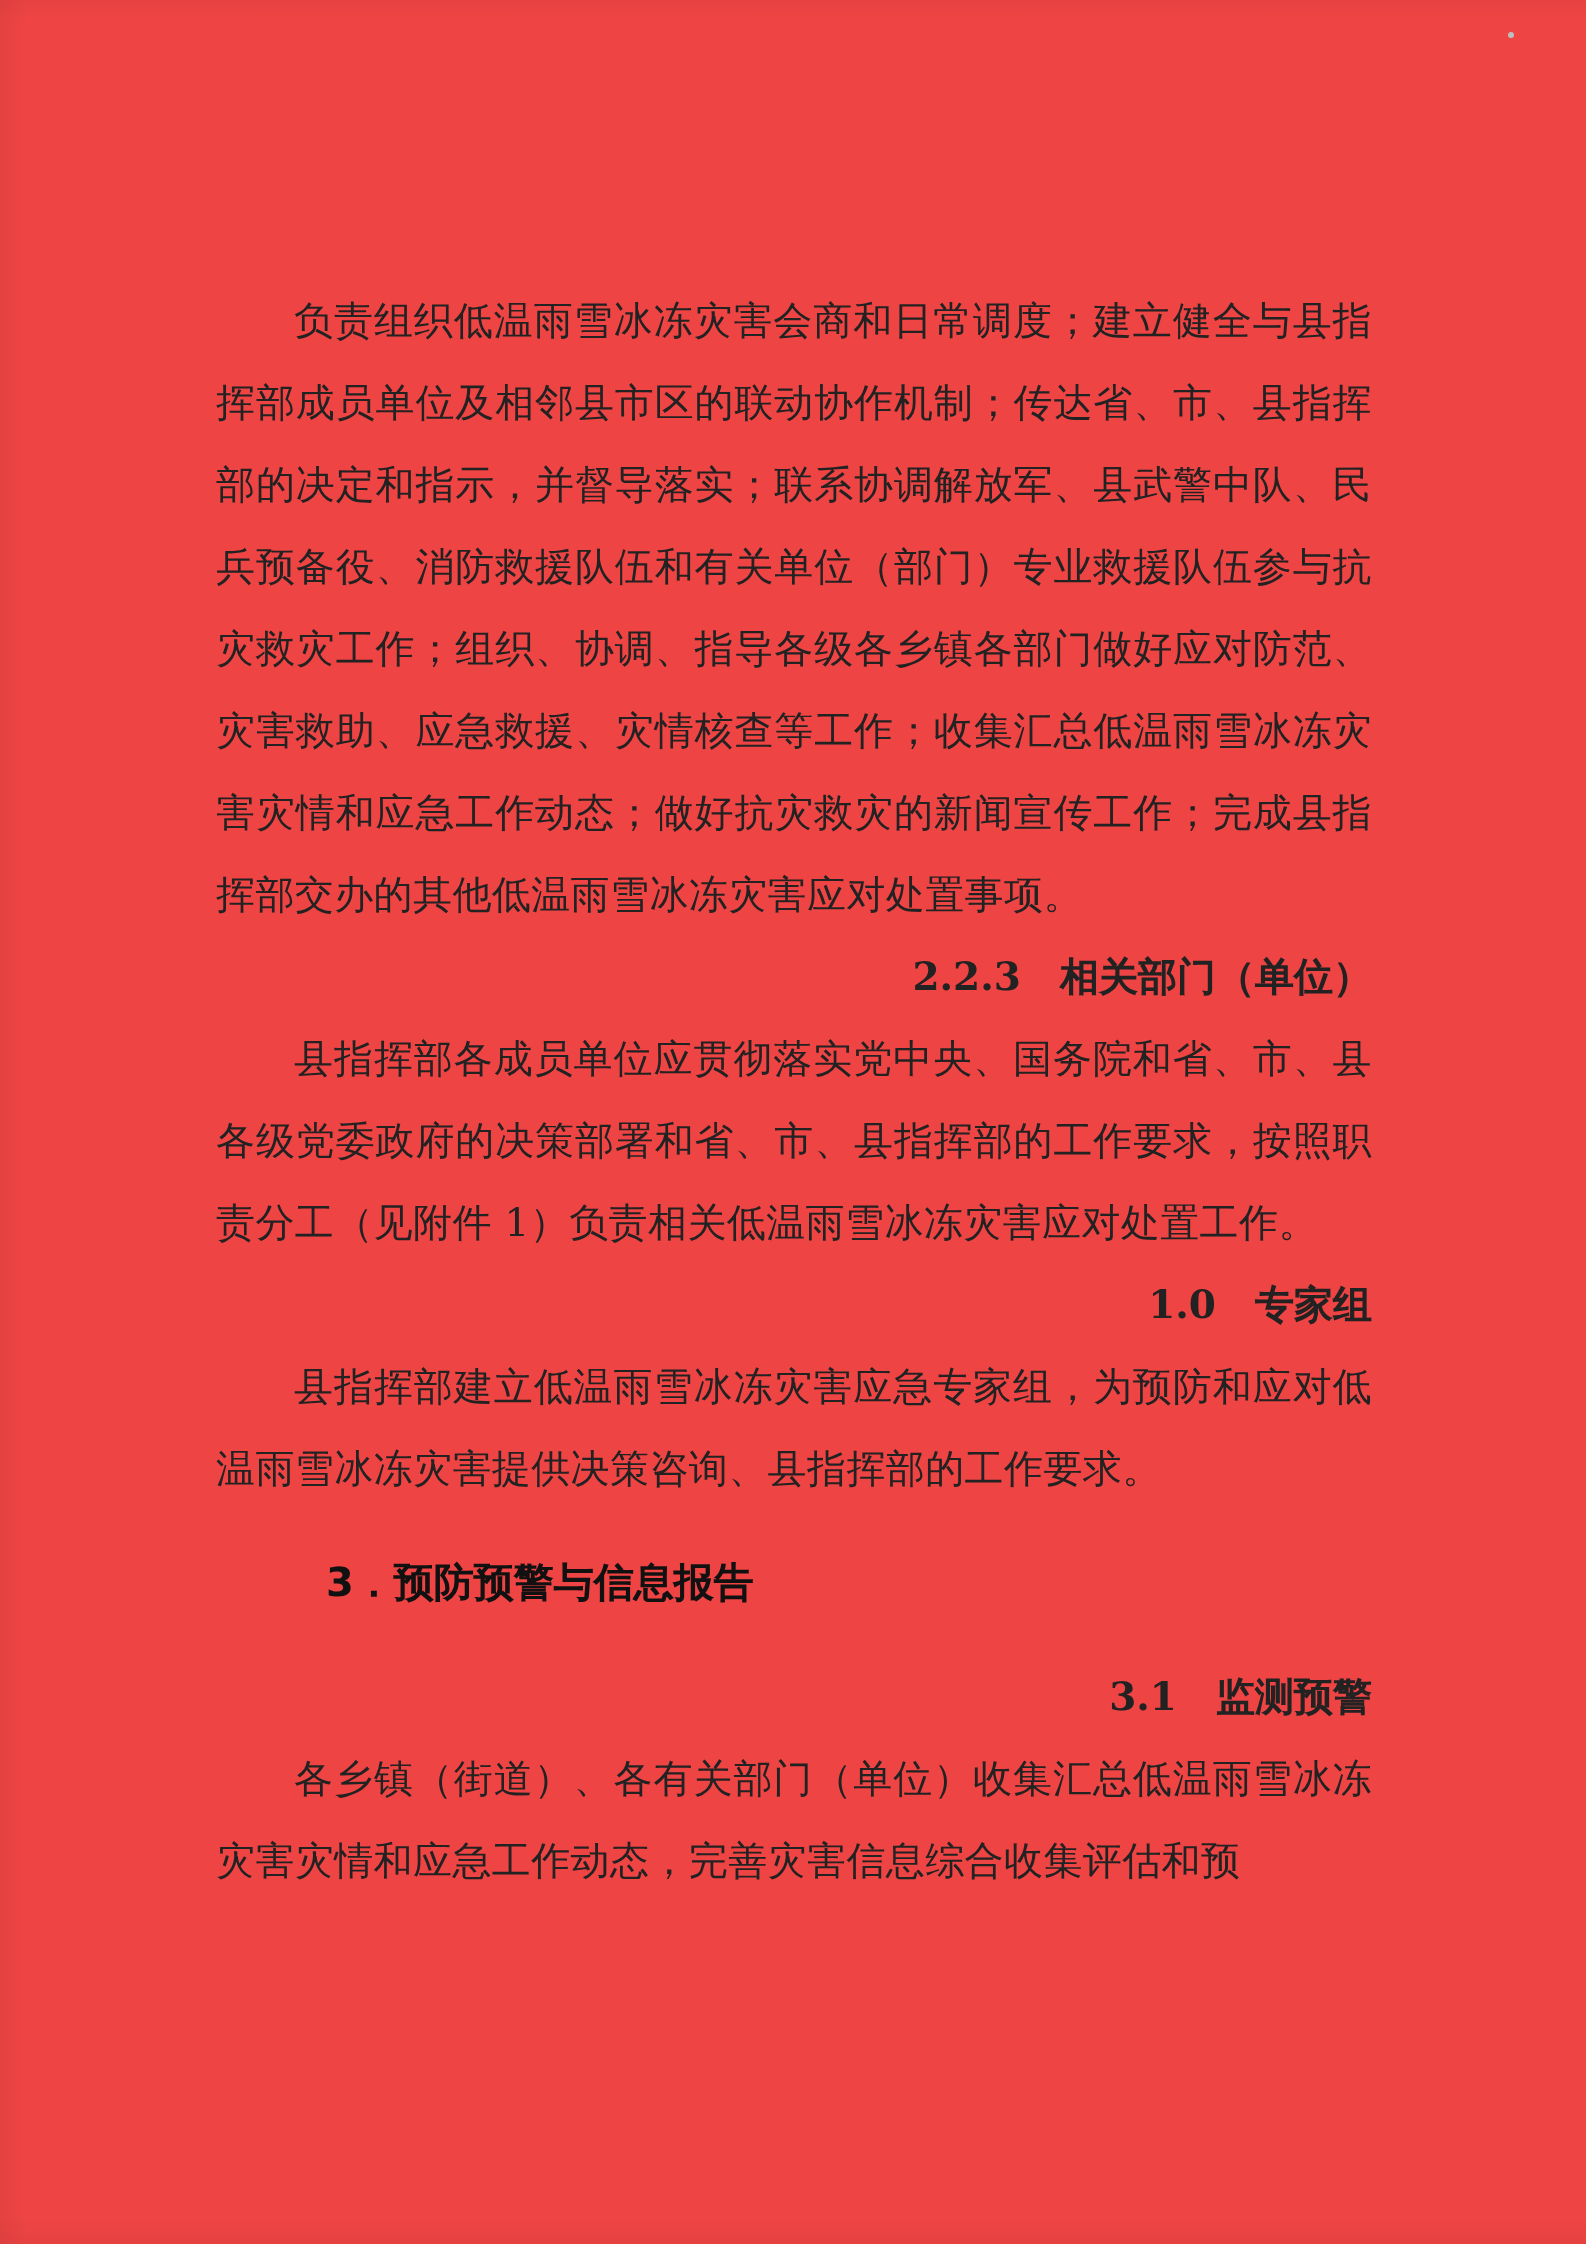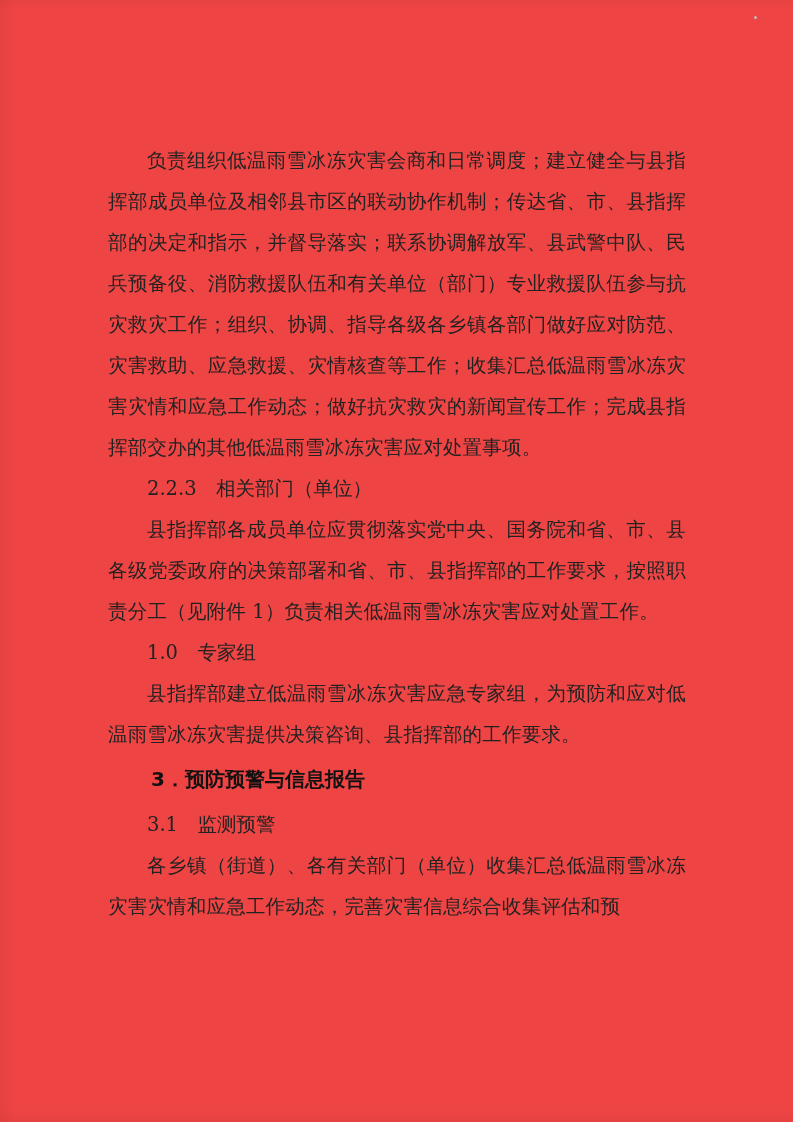--- a/index.html
+++ b/index.html
@@ -37,26 +37,27 @@
   }
   .indent {
     text-indent: 39px;
   }
   .heading {
     font-size: 19.5px;
     line-height: 41px;
     margin: 0;
     text-indent: 39px;
     color: #222222;
-    font-weight: normal;
+    font-weight: bold;
+    text-align: right;
   }
   .heading-bold {
     font-size: 20px;
     line-height: 41px;
-    margin: 4px;
+    margin: 16px;
     text-indent: 39px;
     color: #111111;
     font-weight: bold;
     font-family: "DejaVu Sans", "Liberation Sans", sans-serif;
   }
   .corner-mark {
     position: absolute;
     right: 36px;
     top: 16px;
     width: 3px;

